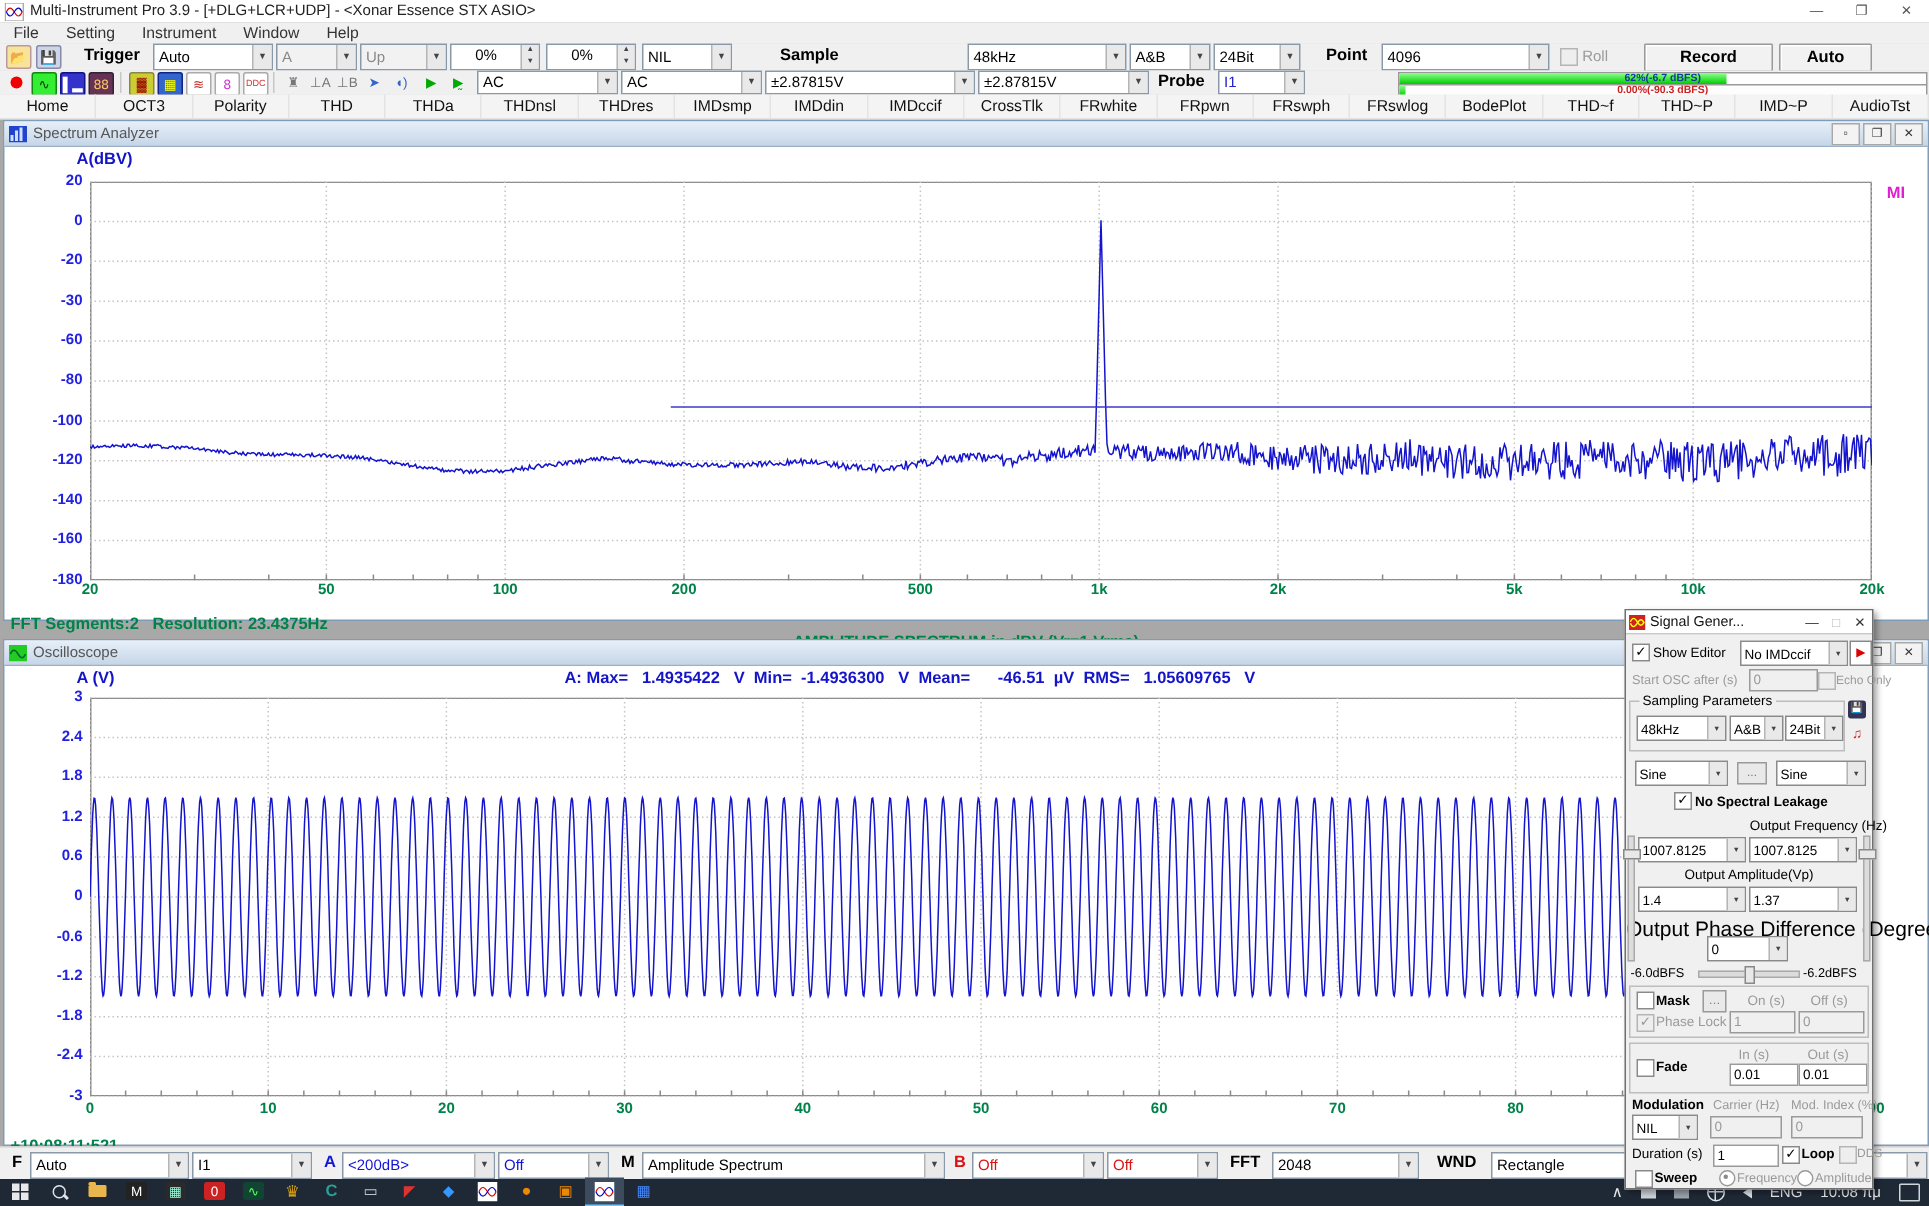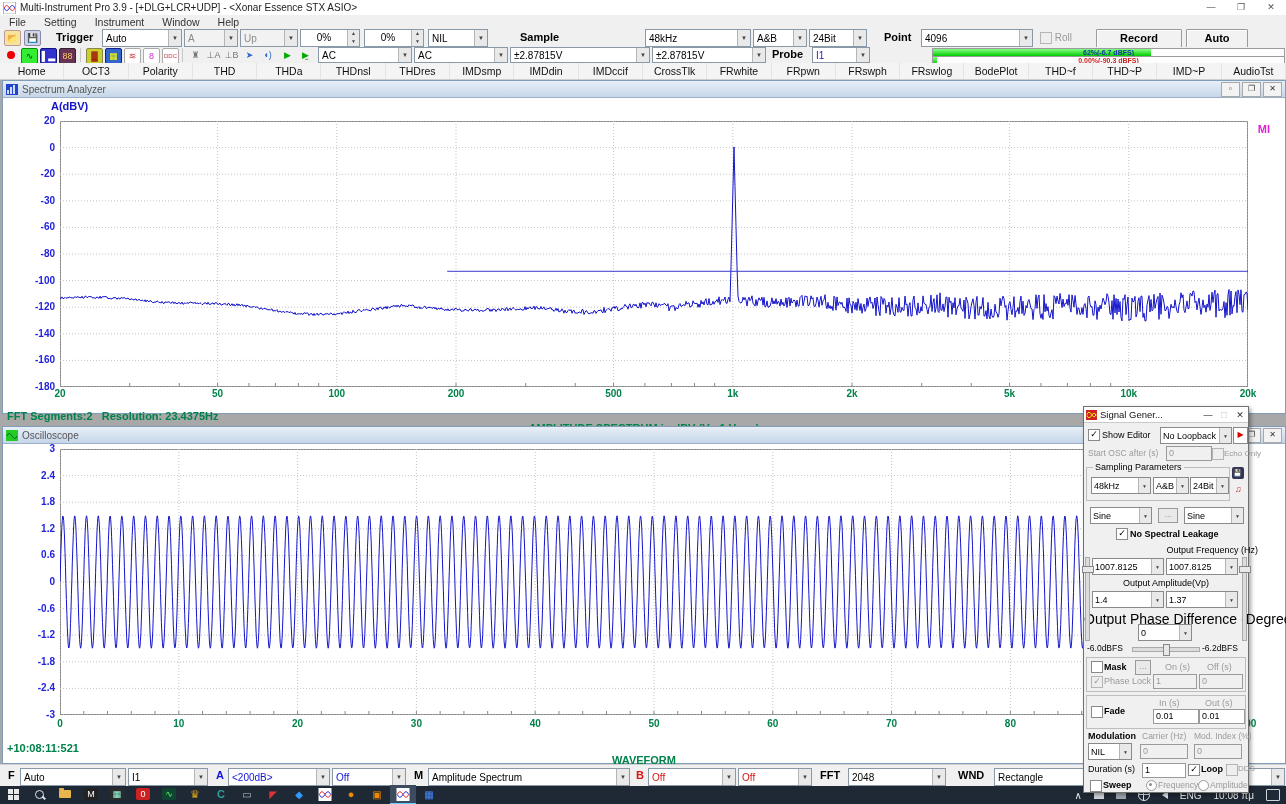--- a/index.html
+++ b/index.html
@@ -369,20 +369,24 @@
           <rect width="12" height="11" fill="#22cc22"></rect>
           <path d="M1 6 Q3 1 6 6 T11 6" stroke="#063" fill="none"></path>
         </svg>
       <span class="cttext">Oscilloscope</span>
       <div class="cbtns">
         <span>▫</span>
         <span>❐</span>
         <span>✕</span>
       </div>
     </div>
+    <div class="statrow">
+      <span class="axlab">A (V)</span>
+      <span class="stats" style="margin-left:300px">A: Max=   1.4935422   V  Min=  -1.4936300   V  Mean=      -46.51  µV  RMS=   1.05609765   V</span>
+    </div>
     <div class="plotwrap" style="height:302px">
       <svg id="scope-svg" class="plotbox" style="top:5px" width="1188" height="266">
           <rect x="0.5" y="0.5" width="1187" height="265" fill="#fff" stroke="#8a8a8a"></rect>
           <line x1="0" y1="266" x2="1188" y2="266" stroke="#c4c4c4" stroke-dasharray="1 2"></line>
           <line x1="0" y1="239.4" x2="1188" y2="239.4" stroke="#c4c4c4" stroke-dasharray="1 2"></line>
           <line x1="0" y1="212.79999999999998" x2="1188" y2="212.79999999999998" stroke="#c4c4c4" stroke-dasharray="1 2"></line>
           <line x1="0" y1="186.19999999999996" x2="1188" y2="186.19999999999996" stroke="#c4c4c4" stroke-dasharray="1 2"></line>
           <line x1="0" y1="159.6" x2="1188" y2="159.6" stroke="#c4c4c4" stroke-dasharray="1 2"></line>
           <line x1="0" y1="133" x2="1188" y2="133" stroke="#c4c4c4" stroke-dasharray="1 2"></line>
           <line x1="0" y1="106.39999999999999" x2="1188" y2="106.39999999999999" stroke="#c4c4c4" stroke-dasharray="1 2"></line>
@@ -542,21 +546,21 @@
         </svg>
       <span class="sgt">Signal Gener...</span>
       <span class="sgb">—</span>
       <span class="sgb" style="color:#bbb">□</span>
       <span class="sgb">✕</span>
     </div>
     <div class="sgrow" style="top:20px">
       <span class="cbx checked" style="position:absolute;left:4px;top:2px"></span>
       <span class="sglab" style="left:18px;top:3px">Show Editor</span>
       <div class="sgcombo" style="left:76px;top:0;width:70px">
-          <span class="cval">No Loopback</span>
+          <span class="cval">No IMDccif</span>
           <span class="carr">▼</span>
         </div>
       <div style="position:absolute;left:149px;top:0;width:13px;height:15px;background:#fff;border:1px solid #888;color:#d00;font-size:8px;text-align:center;line-height:14px">▶</div>
     </div>
     <div class="sgrow" style="top:39px">
       <span class="sglab dis" style="left:4px;top:2px;font-size:8.5px">Start OSC after (s)</span>
       <span class="sginput dis" style="left:82px;top:0;width:42px">0</span>
       <span class="cbx dis" style="position:absolute;left:128px;top:2px"></span>
       <span class="sglab dis" style="left:140px;top:3px;font-size:8px">Echo Only</span>
     </div>

